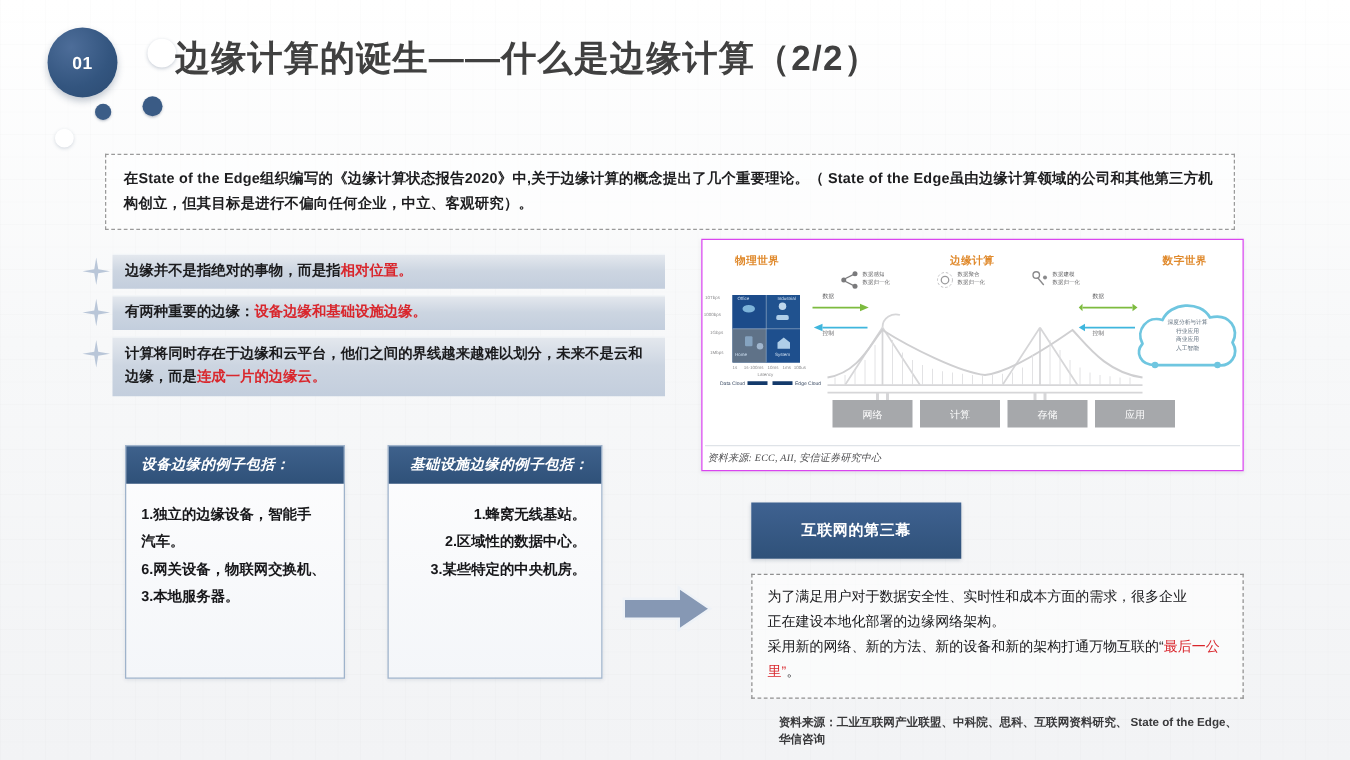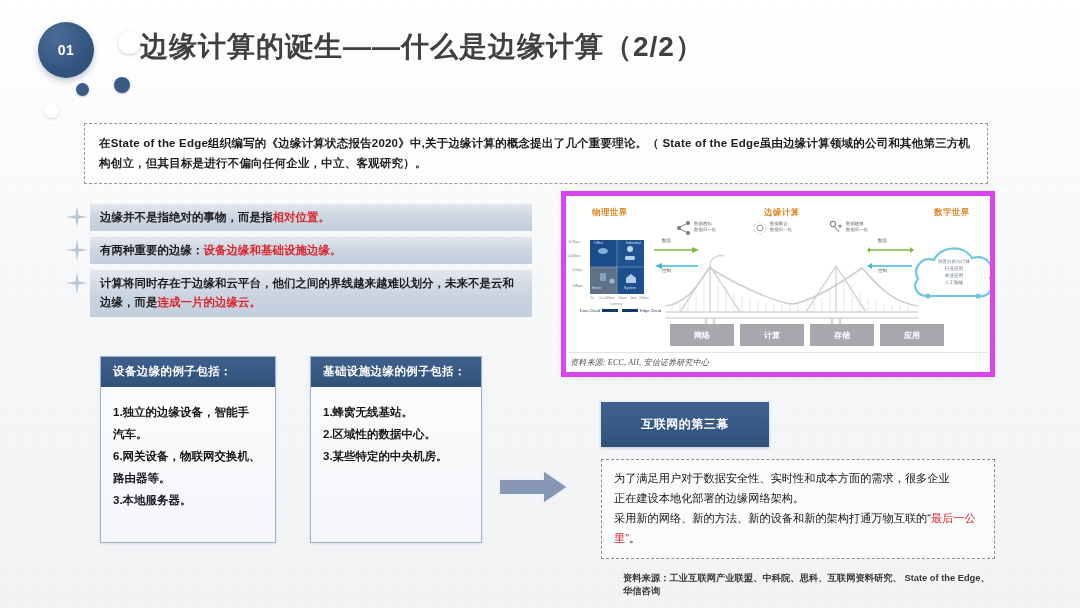--- a/index.html
+++ b/index.html
@@ -80,29 +80,29 @@
   
   .card {
     position: absolute;
     border: 1px solid #9fb3cb;
     background: linear-gradient(180deg,#fdfdfe 0%, #f4f6f9 100%);
     box-shadow: 0 1px 3px rgba(60,80,110,.13);
   }
   .card .chead {
     background: linear-gradient(180deg,#3e618c 0%, #2f5179 100%);
     color: #fff; font-size: 11.5px; font-weight: bold;
-    padding: 7px 10px 8px 12px; letter-spacing: .4px;
+    padding: 7px 10px 8px 12px; letter-spacing: .4px; font-style: italic;
   }
   .card .cbody { padding: 14px 12px 12px 12px; }
   .card .cbody div {
     font-size: 11.5px; font-weight: bold; color: #17171a;
     line-height: 22px;
   }
   .card1 { left: 100px; top: 356px; width: 176px; height: 187px; }
-  .card2 { left: 310px; top: 356px; width: 172px; height: 187px; }
+  .card2 { left: 310px; top: 356px; width: 172px; height: 187px; text-align: right; }
 
   
   .arrow { position: absolute; left: 497px; top: 466px; }
 
   
   .act-box {
     position: absolute; left: 601px; top: 402px; width: 168px; height: 45px;
     background: linear-gradient(180deg,#3f6291 0%, #2f5179 100%);
     color:#fff; font-size: 12px; font-weight: bold;
     display:flex; align-items:center; justify-content:center;
@@ -118,21 +118,21 @@
 
   
   .footer {
     position: absolute; left: 623px; top: 572px; width: 420px;
     font-size: 9.3px; color: #3a3a3c; line-height: 13px; font-weight: bold;
   }
 
   
   .diagram {
     position: absolute; left: 561px; top: 191px; width: 434px; height: 186px;
-    background: #fff; border: 5px solid #d946ef;
+    background: #fff; border: 1px solid #d946ef;
     box-shadow: 0 1px 3px rgba(60,70,90,.10);
     overflow: hidden;
   }
   .dg-title { position:absolute; font-size: 8.5px; font-weight: bold; color:#e08a2d; letter-spacing:.4px; }
   .dg-t1 { left: 26px;  top: 11px; }
   .dg-t2 { left: 198px; top: 11px; }
   .dg-t3 { left: 368px; top: 11px; }
   .dg-src {
     position:absolute; left: 4px; bottom: 4px; font-size: 8px; color:#4e4e50;
     font-style: italic; font-family: "Liberation Serif", serif; letter-spacing:.2px;
@@ -149,21 +149,21 @@
   .quad .q.b { left:50%; top:0; background:#20528f; }
   .quad .q.c { left:0; top:50%; background:#5f7288; }
   .quad .q.d { left:50%; top:50%; background:#1e4f8d; }
   .ticklbl { position:absolute; font-size:3.6px; color:#8a8a8c; white-space:nowrap; }
   .minibar { position:absolute; left:14px; top:112px; font-size:4px; color:#3a4a63; white-space:nowrap; }
   .minibar .seg { display:inline-block; width:16px; height:3px; background:#143a6b; vertical-align:middle; margin:0 2px; }
 
   .bars { position:absolute; left: 104px; top: 128px; display:flex; gap:6px; }
   .bars div {
     width: 64px; height: 22px; background:#a6a8ab; color:#fff;
-    font-size: 8px; font-weight:bold; display:flex; align-items:center; justify-content:center;
+    font-size: 8px; font-weight:normal; display:flex; align-items:center; justify-content:center;
   }
   .flowlbl { position:absolute; font-size:4.6px; color:#5a5a5c; }
   .icolbl { position:absolute; font-size:4.4px; color:#6a6a6c; line-height:6px; white-space:nowrap; }
   .cloudtxt {
     position:absolute; left: 355px; top: 62px; width: 66px;
     font-size: 4.6px; color:#5b6b7a; text-align:center; line-height: 7px;
   }
 </style>
 </head>
 <body>
@@ -217,21 +217,20 @@
     </div>
 
   </div>
 
   <div class="card card1">
     <div class="chead">设备边缘的例子包括：</div>
     <div class="cbody">
       <div>1.独立的边缘设备，智能手</div>
       <div>汽车。</div>
       <div>6.网关设备，物联网交换机、</div>
-      <div>路由器等。</div>
       <div>3.本地服务器。</div>
     </div>
   </div>
 
   <div class="card card2">
     <div class="chead">基础设施边缘的例子包括：</div>
     <div class="cbody">
       <div>1.蜂窝无线基站。</div>
       <div>2.区域性的数据中心。</div>
       <div>3.某些特定的中央机房。</div>

